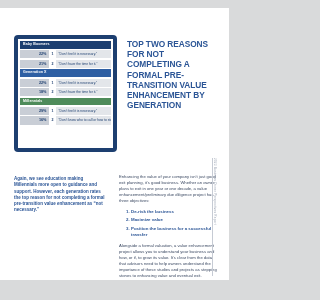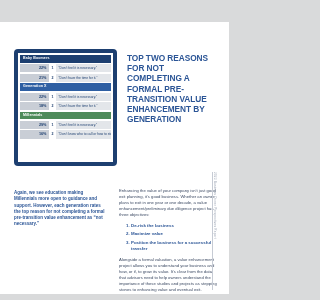--- a/index.html
+++ b/index.html
@@ -4,21 +4,21 @@
 <style>
   html,body{margin:0;padding:0;}
   body{
     width:229px;height:300px;
     background:#d9dadb;
     font-family:"Liberation Sans", sans-serif;
     overflow:hidden;
   }
   .page{
     position:absolute;
-    left:0; top:22px;
+    left:0; top:8px;
     width:229px; height:272px;
     background:#ffffff;
   }
   .content{
     position:absolute;
     left:14px; top:0; right:10px; bottom:0;
   }
 
   
   .card{

